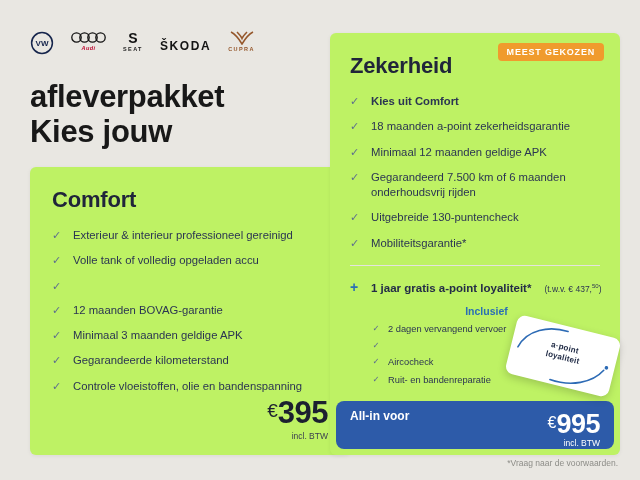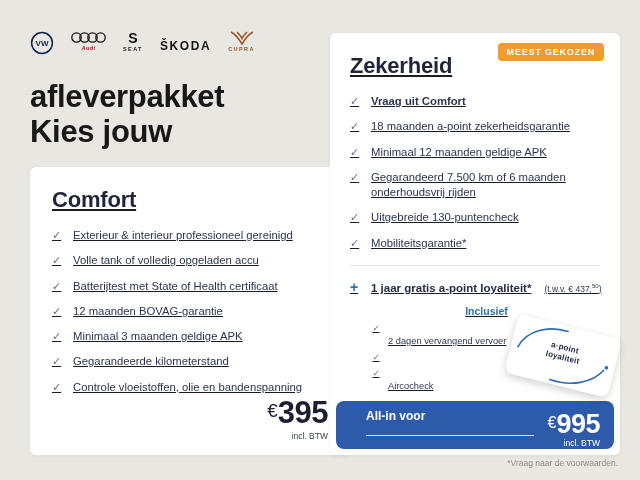--- a/index.html
+++ b/index.html
@@ -22,23 +22,22 @@
 
   
   .headline {
     position:absolute; left:30px; top:80px;
     font-size:31px; line-height:1.12; font-weight:600;
     letter-spacing:-0.3px; color:#181818;
   }
 
   
   .card {
-    position:absolute; background:#ffffff; border-radius:6px;
+    position:absolute; background:#bef264; border-radius:6px;
     box-shadow:0 1px 4px rgba(0,0,0,0.06);
-    text-decoration:underline;
   }
   .card-comfort { left:30px; top:167px; width:320px; height:288px; padding:20px 20px 16px 22px; }
   .card-zeker   { left:330px; top:33px; width:290px; height:422px; padding:20px 18px 60px 20px; }
 
   .card h2 { font-size:22px; font-weight:700; color:#20253a; letter-spacing:-0.2px; }
 
   ul.features { list-style:none; margin-top:15px; }
   ul.features li { display:flex; gap:9px; margin-bottom:10px; }
   .check { color:#5d6e8e; font-size:11px; line-height:1.3; flex:0 0 12px; font-weight:400; }
   .feat-text { font-size:11.3px; font-weight:500; color:#2b3552; line-height:1.35; }
@@ -66,41 +65,41 @@
   .plus { color:#2a6fb5; font-size:14px; font-weight:700; flex:0 0 12px; }
   .bonus-label { font-size:11.5px; font-weight:700; color:#242c47; }
   .bonus-note { font-size:8.5px; font-weight:500; color:#2b3552; margin-left:4px; }
   .bonus-note sup { font-size:6px; }
 
   .inclusief { margin:10px 0 0 21px;text-align:center; }
   .inclusief-label { font-size:10.5px; font-weight:600; color:#2a6fb5; margin-bottom:6px; }
   ul.sub-features { list-style:none; }
   ul.sub-features li { display:flex; gap:7px; margin-bottom:5px; }
   .sub-check { color:#5d6e8e; font-size:8.5px; line-height:1.3; flex:0 0 10px; }
-  .sub-text { font-size:9.3px; font-weight:500; color:#2b3552; line-height:1.35;margin-top:12px; }
+  .sub-text { font-size:9.3px; font-weight:500; color:#2b3552; line-height:1.35; }
 
   
   .loyalty-card {
     position:absolute; right:4px; top:293px; width:106px; height:60px;
     background:#ffffff; border-radius:8px;
     box-shadow:0 3px 8px rgba(0,0,0,0.18);
     transform:rotate(14deg); z-index:3;
   }
   .loyalty-card svg { position:absolute; left:0; top:0; }
   .loyalty-text { position:absolute; left:0; top:17px; width:100%; text-align:center;
     font-size:8px; font-weight:700; color:#1c2742; line-height:1.3; letter-spacing:0.2px; }
 
   
   .zfooter {
     position:absolute; left:6px; right:6px; bottom:6px; height:48px;
     background:#2d5ba9; border-radius:8px; z-index:2;
     display:flex; justify-content:space-between; align-items:stretch;
     padding:8px 14px 7px 14px; color:#ffffff;
   }
-  .zf-left { flex:1; display:flex; flex-direction:column; justify-content:space-between; margin-right:14px;margin-left:16px; }
+  .zf-left { flex:1; display:flex; flex-direction:row; justify-content:space-between; margin-right:14px; }
   .zf-label { font-size:12px; font-weight:600; }
   .zf-line { border-bottom:1px solid rgba(255,255,255,0.85); margin-bottom:6px; }
   .zf-right { text-align:right; }
   .zf-euro { font-size:16px; font-weight:500; vertical-align:5px; }
   .zf-num { font-size:27px; font-weight:700; letter-spacing:-0.5px; }
   .zf-note { font-size:8.5px; margin-top:-2px; }
 
   .footnote {
     position:absolute; right:22px; bottom:12px;
     font-size:8.5px; color:#8d8d88;
@@ -154,21 +153,20 @@
     <li>
         <span class="check">✓</span>
         <span class="feat-text">Exterieur &amp; interieur professioneel gereinigd</span>
       </li>
     <li>
         <span class="check">✓</span>
         <span class="feat-text">Volle tank of volledig opgeladen accu</span>
       </li>
     <li>
         <span class="check">✓</span>
-        <span class="feat-text">Batterijtest met State of Health certificaat</span>
       </li>
     <li>
         <span class="check">✓</span>
         <span class="feat-text">12 maanden BOVAG-garantie</span>
       </li>
     <li>
         <span class="check">✓</span>
         <span class="feat-text">Minimaal 3 maanden geldige APK</span>
       </li>
     <li>
@@ -187,21 +185,21 @@
     <div class="price-note">incl. BTW</div>
   </div>
 </div>
 
 <div class="card card-zeker">
   <div class="badge">MEEST GEKOZEN</div>
   <h2>Zekerheid</h2>
   <ul class="features z-list">
     <li>
         <span class="check">✓</span>
-        <span class="feat-text">Vraag uit Comfort</span>
+        <span class="feat-text">Kies uit Comfort</span>
       </li>
     <li>
         <span class="check">✓</span>
         <span class="feat-text">18 maanden a-point zekerheidsgarantie</span>
       </li>
     <li>
         <span class="check">✓</span>
         <span class="feat-text">Minimaal 12 maanden geldige APK</span>
       </li>
     <li>

